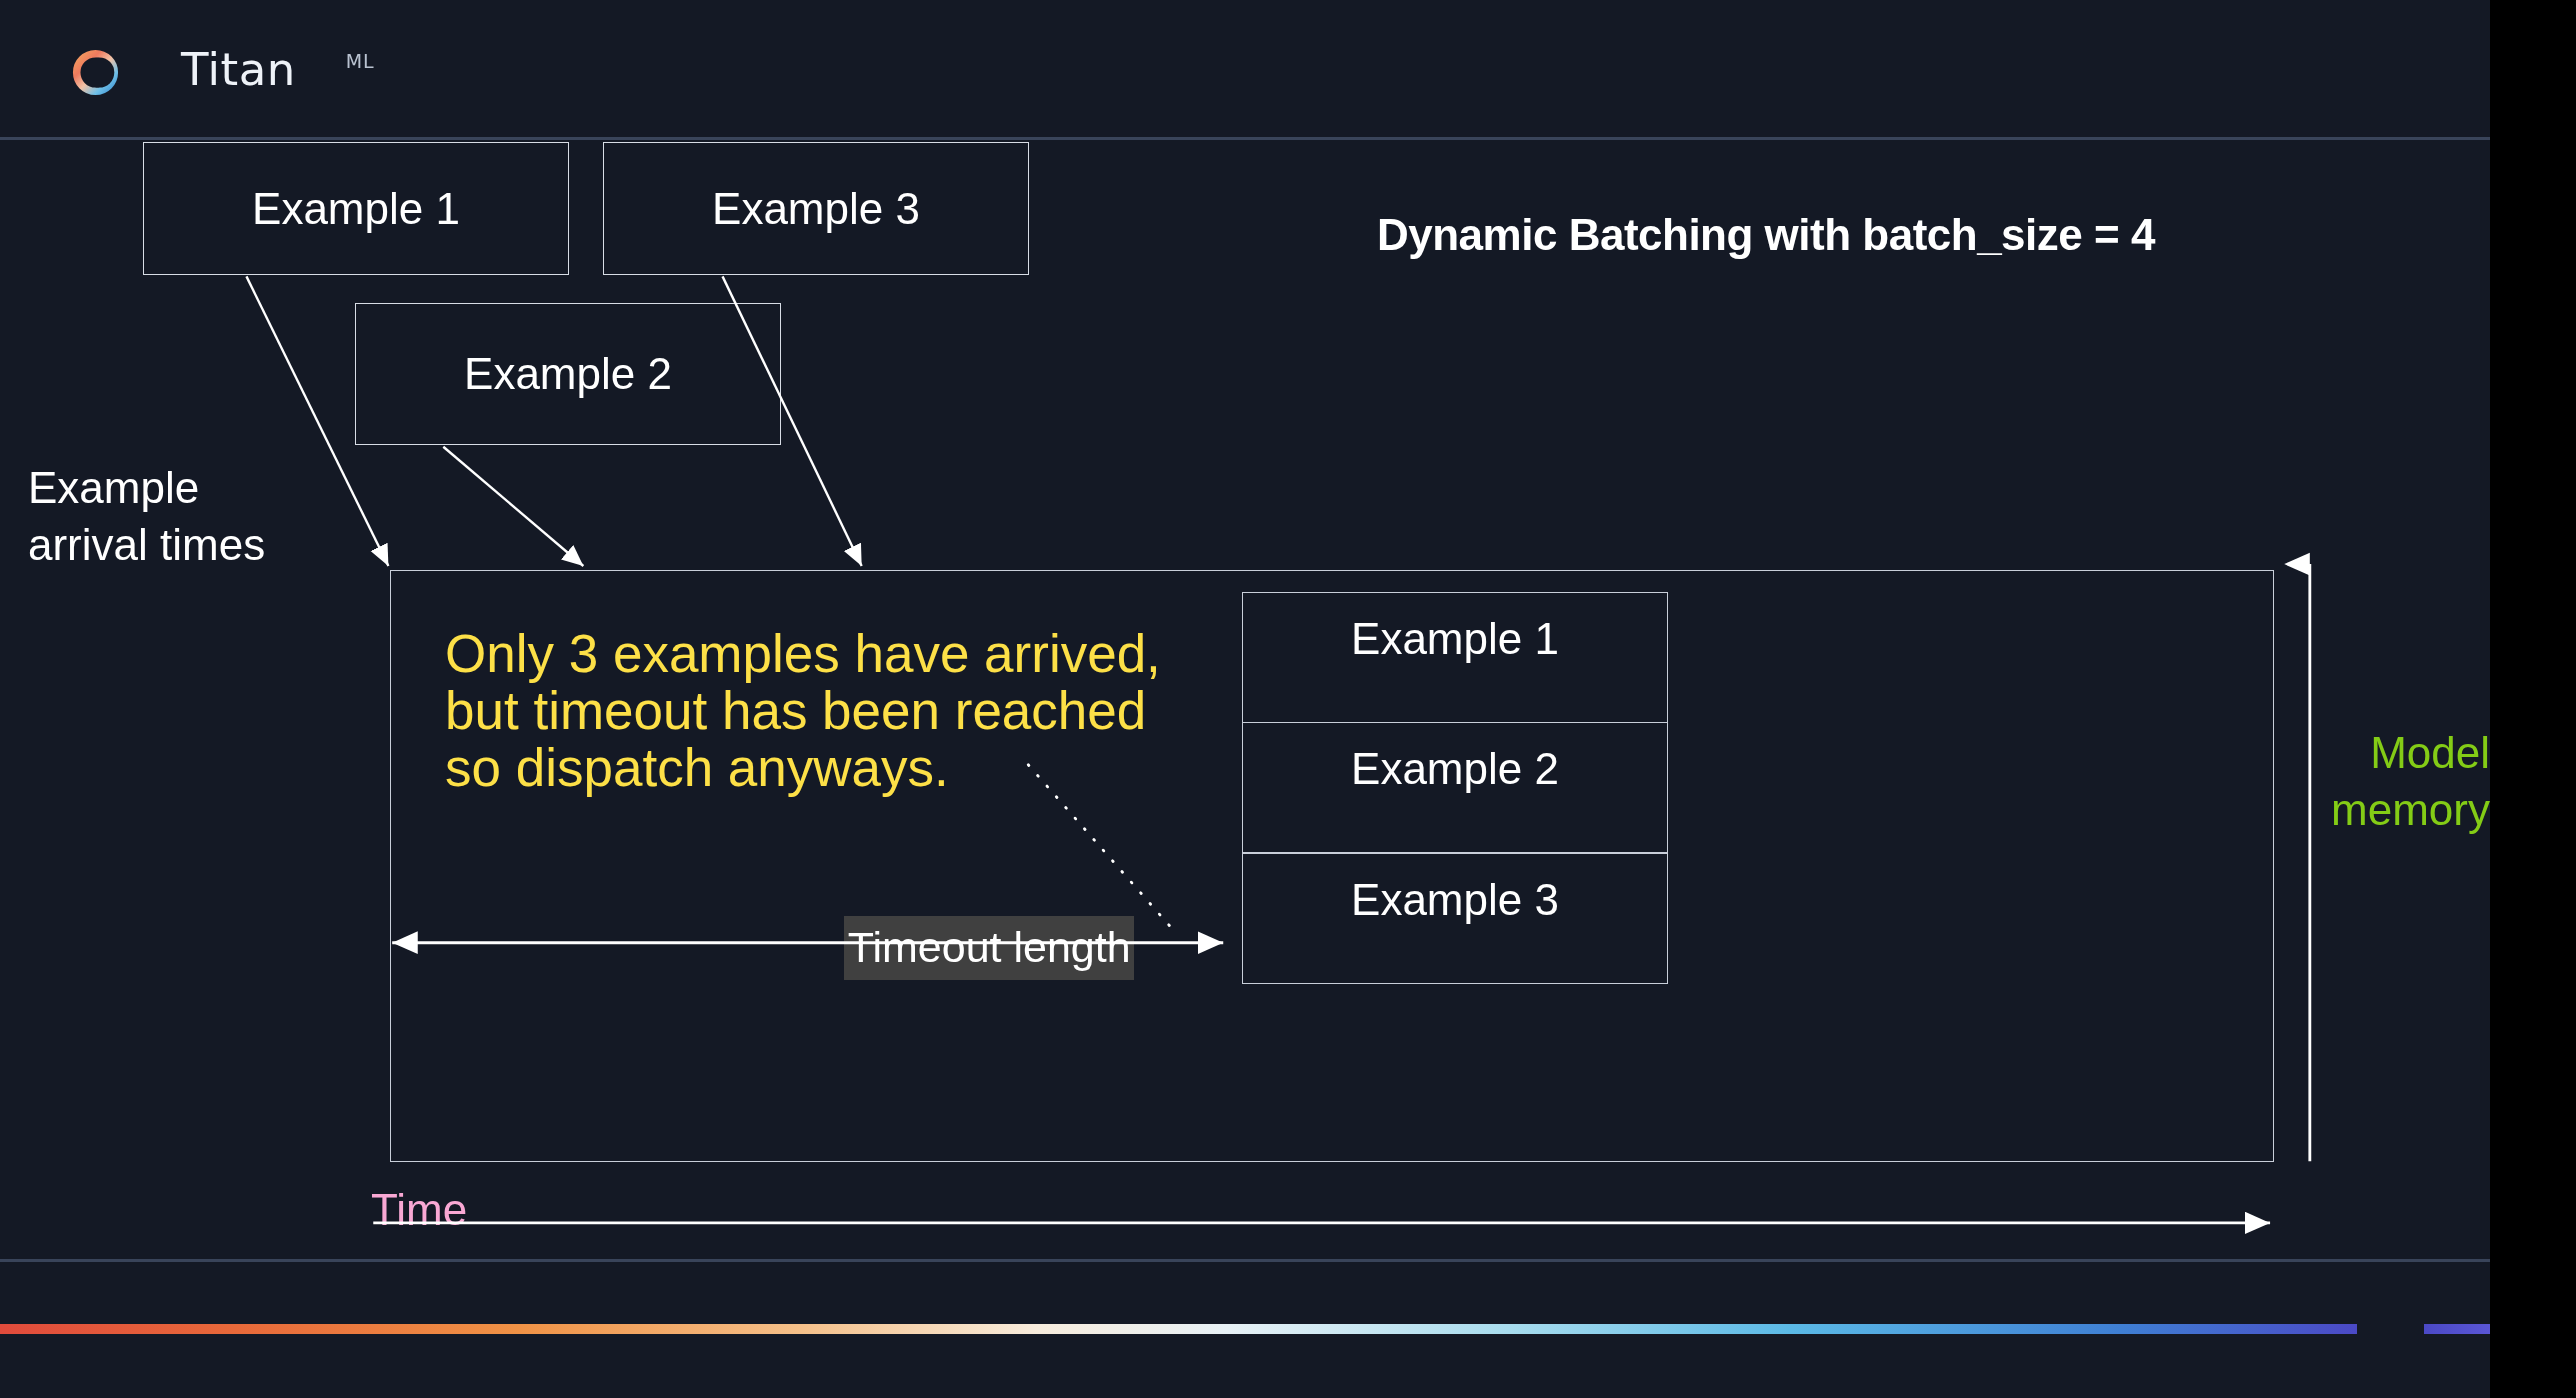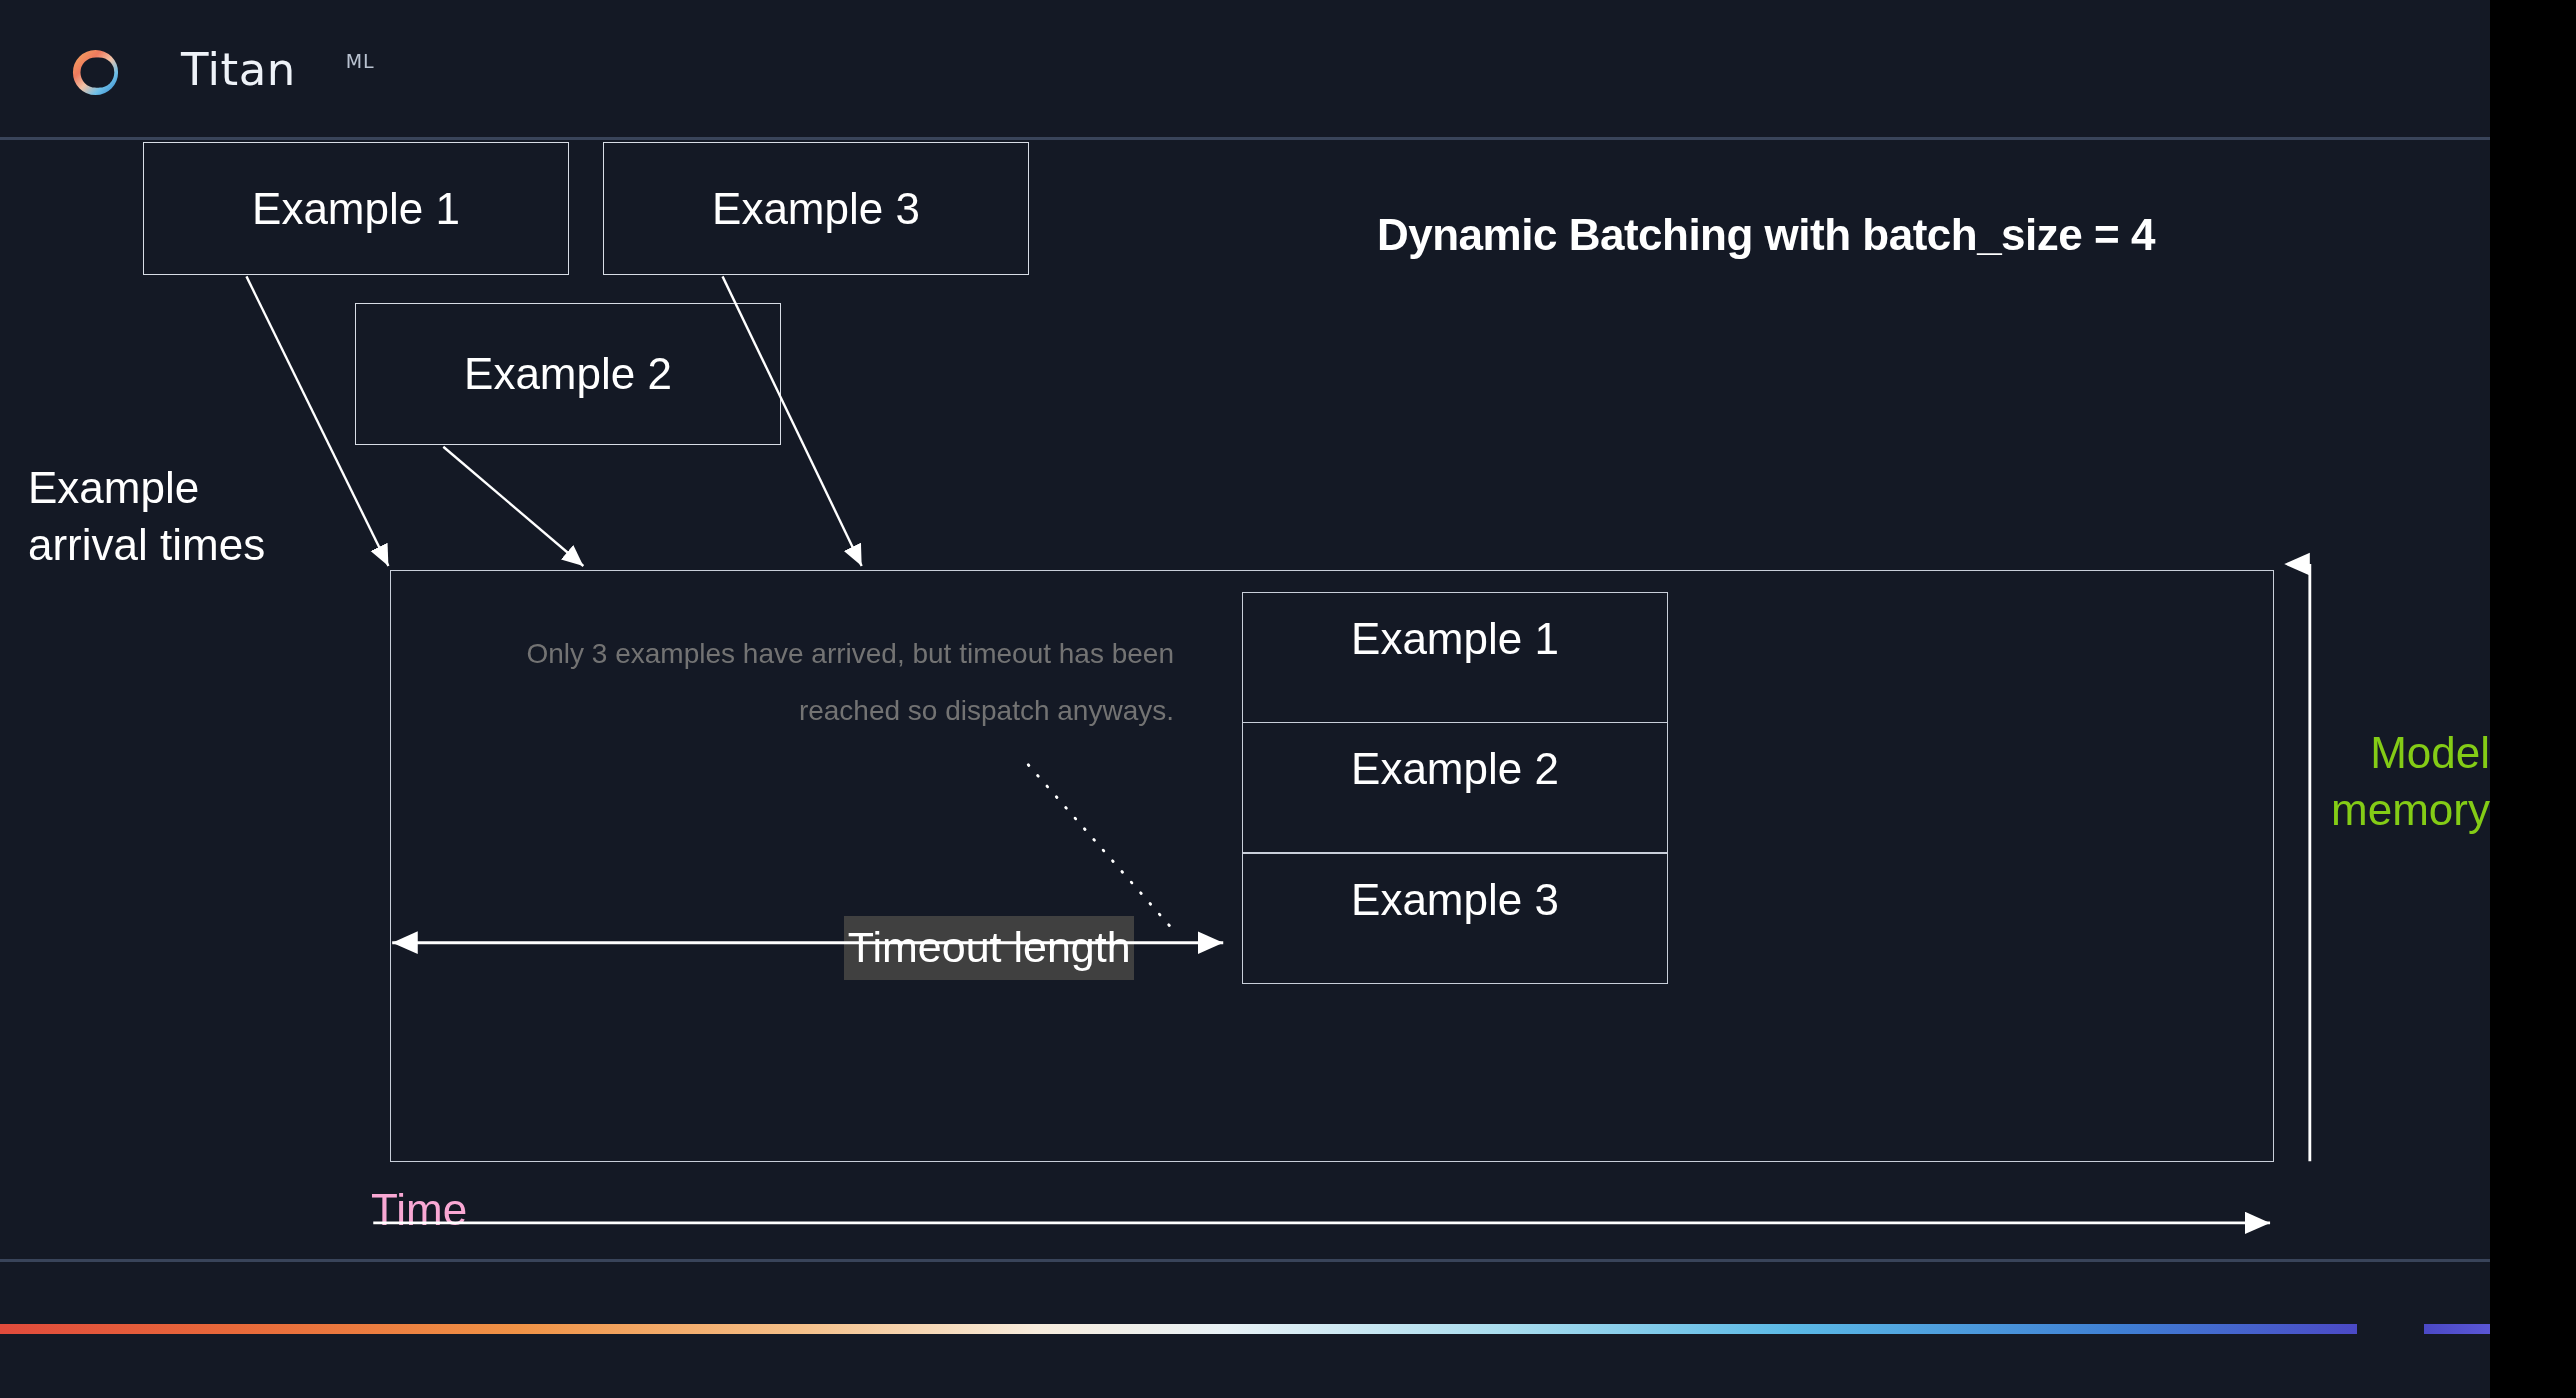--- a/index.html
+++ b/index.html
@@ -168,24 +168,24 @@
     letter-spacing: -0.5px;
     white-space: nowrap;
     margin-top: 24px;
   }
 
   #annotation {
     position: absolute;
     left: 445px;
     top: 625px;
     width: 729px;
-    color: #737373;
-    font-size: 28px;
+    color: #fde047;
+    font-size: 53px;
     line-height: 57px;
-    text-align: right;
+    text-align: left;
     font-family: "Liberation Sans", sans-serif;
   }
 
   #timeout-label {
     position: absolute;
     left: 844px;
     top: 916px;
     background: #404040;
     color: #ffffff;
     font-size: 43px;

